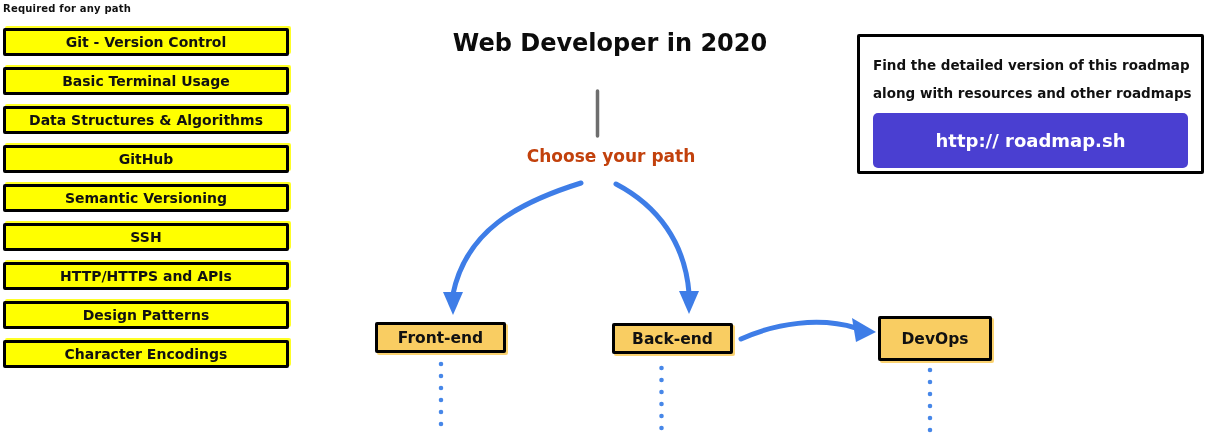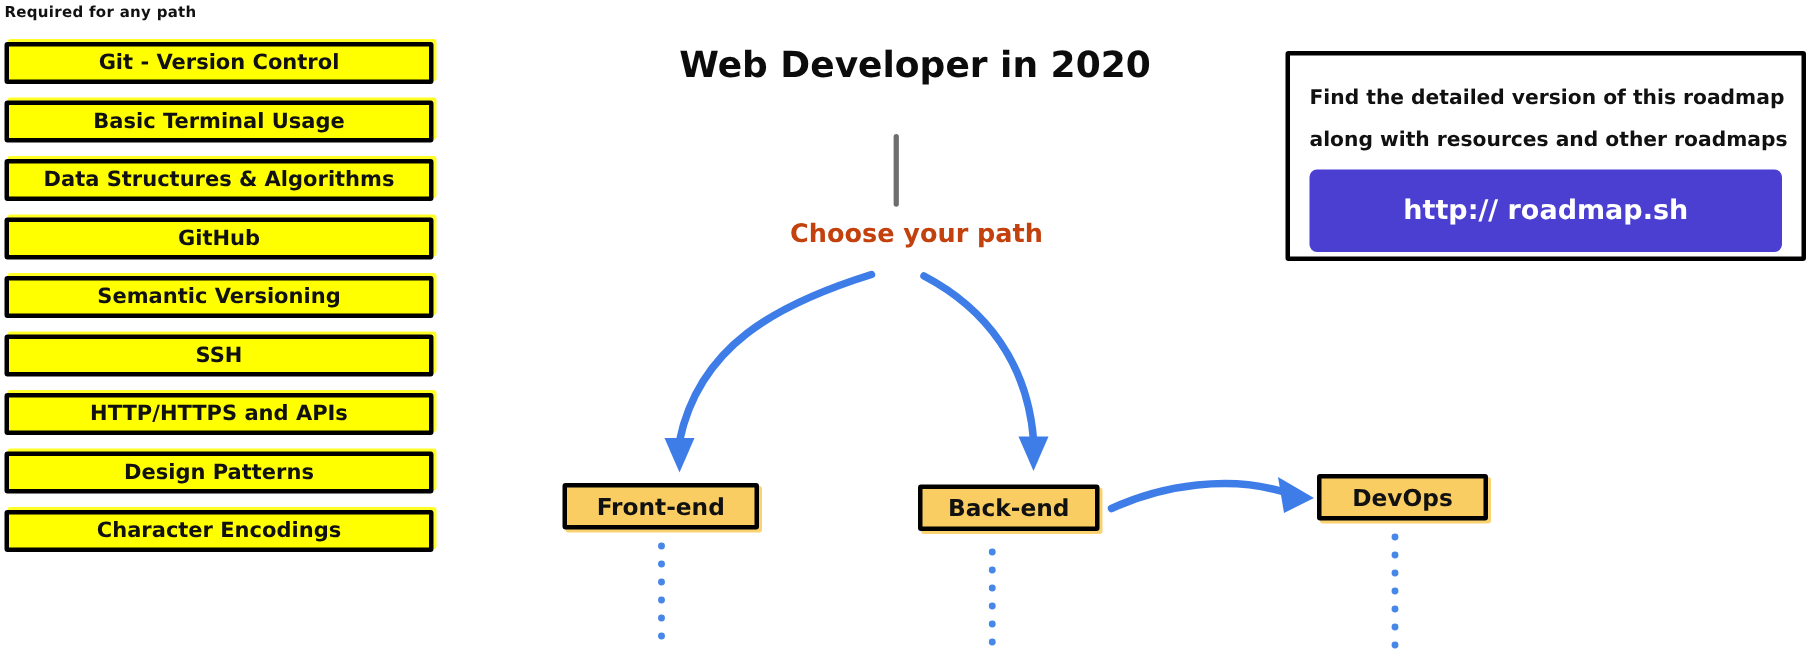--- a/index.html
+++ b/index.html
@@ -51,21 +51,21 @@
     position:absolute;box-sizing:border-box;z-index:2;
     background:var(--node-orange);border:3px solid #000;border-radius:2px;
     display:flex;align-items:center;justify-content:center;
     font-size:15.5px;font-weight:700;color:#111;
     box-shadow:2px 2px 0 rgba(249,205,98,.9);
     cursor:pointer;
     text-align:right;
   }
   .node.frontend{left:375px;top:322px;width:131px;height:31px;}
   .node.backend{left:612px;top:323px;width:121px;height:31px;}
-  .node.devops{left:878px;top:316px;width:114px;height:31px;}
+  .node.devops{left:878px;top:316px;width:114px;height:45px;}
 
   
   .infobox{
     position:absolute;left:857px;top:34px;width:347px;height:140px;box-sizing:border-box;
     background:#fff;border:3px solid #000;border-radius:2px;
     padding:14px 13px 12px 13px;
   }
   .infobox p{
     margin:0;font-size:13.5px;font-weight:700;line-height:28px;color:#111;white-space:nowrap;
   }

